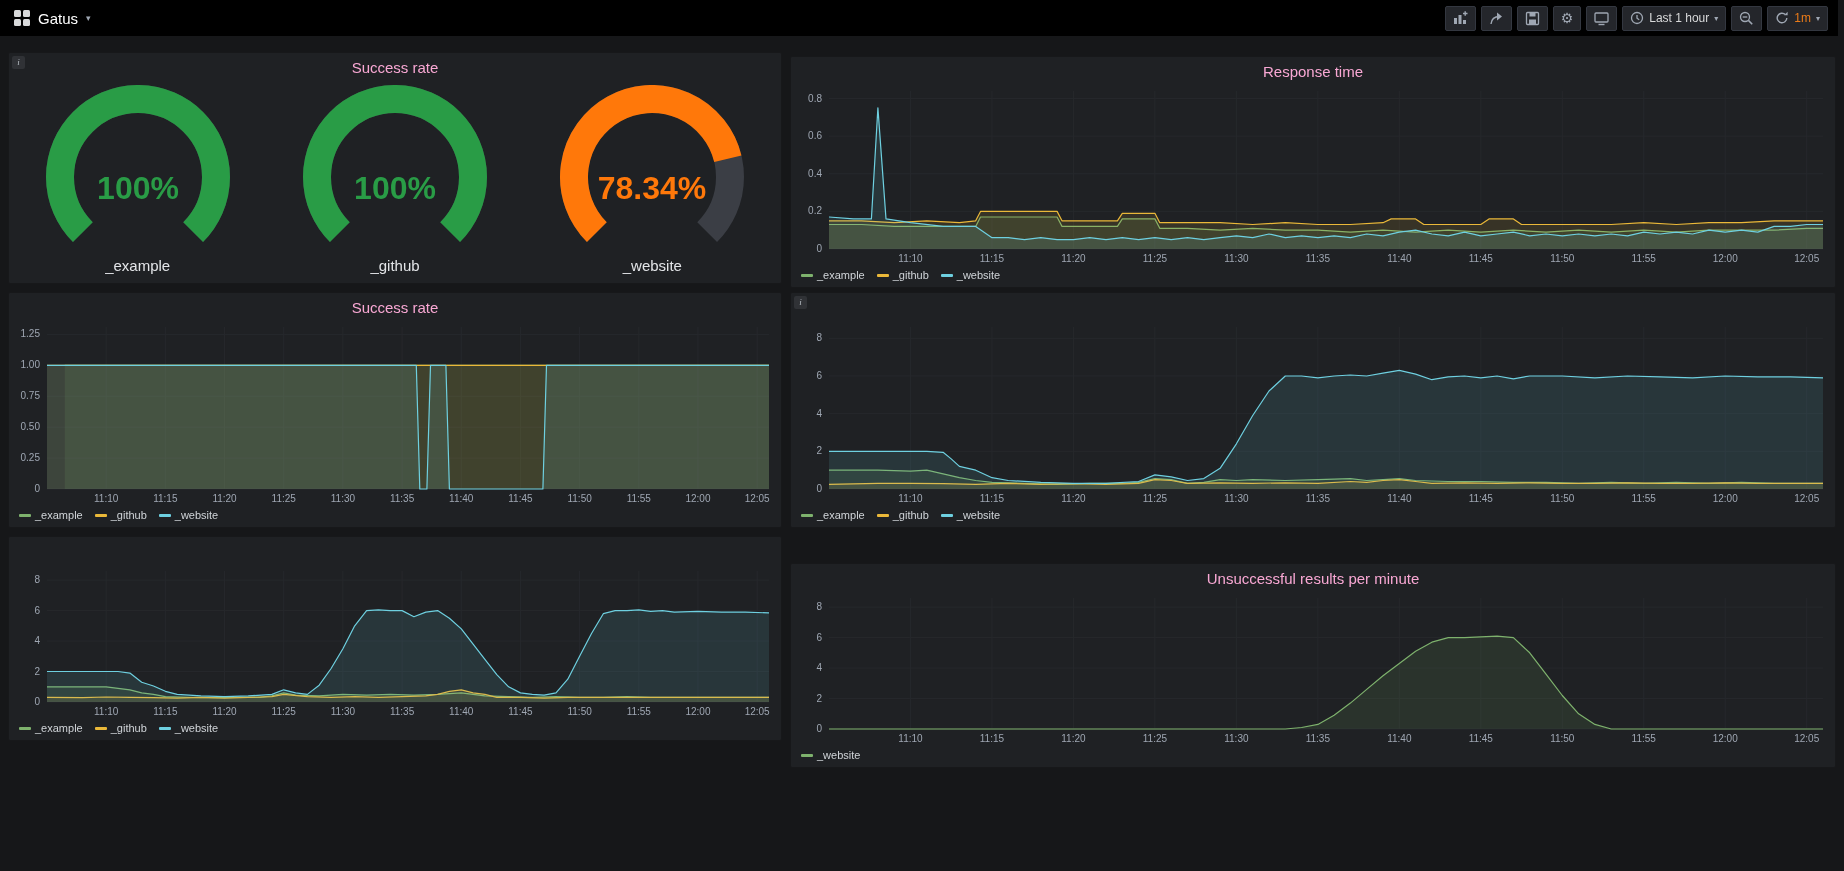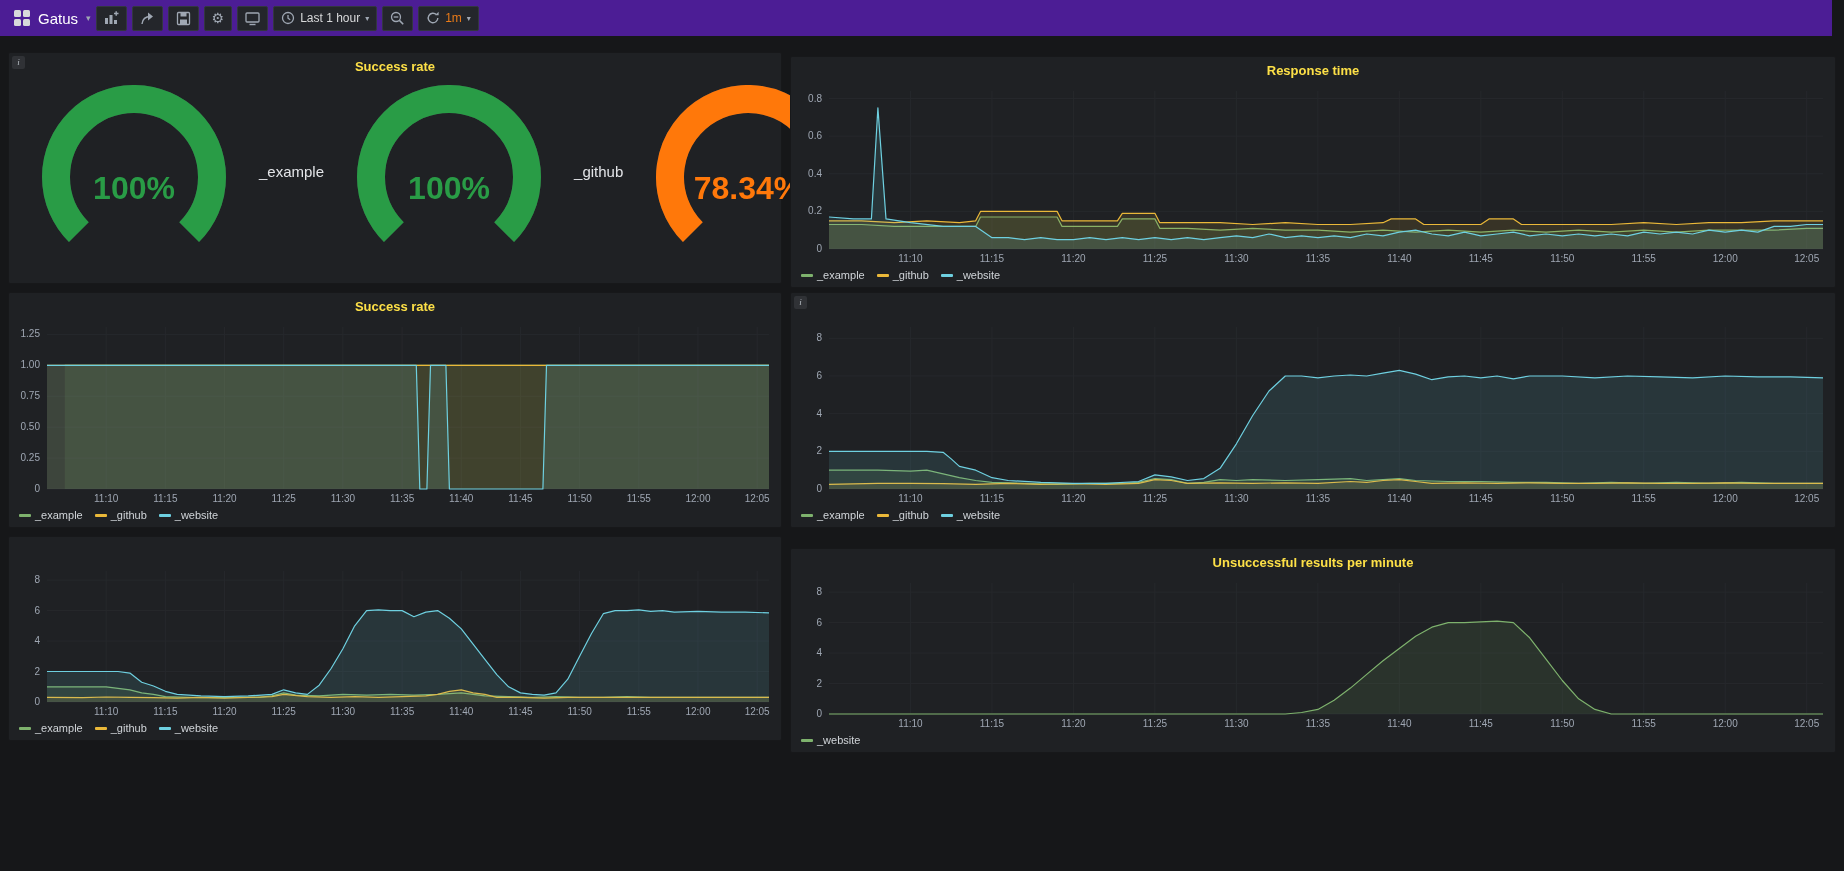--- a/index.html
+++ b/index.html
@@ -7,55 +7,55 @@
   body{
     background:#161719;
     font-family:"Liberation Sans",sans-serif;
     color:#d8d9da;
     position:relative;
     overflow:hidden;
   }
   svg text{font-family:"Liberation Sans",sans-serif}
 
   
-  .navbar{position:absolute;top:0;left:0;right:12px;height:36px;background:#4c1d95;
-    display:flex;align-items:center;justify-content:flex-start;padding:0 10px;z-index:5}
+  .navbar{position:absolute;top:0;left:0;right:6px;height:36px;background:#000000;
+    display:flex;align-items:center;justify-content:space-between;padding:0 10px;z-index:5}
   .nav-left{display:flex;align-items:center;gap:8px;padding-left:4px}
   .grid-icon{display:inline-grid;grid-template-columns:7px 7px;grid-template-rows:7px 7px;gap:2px;cursor:pointer}
   .grid-icon i{width:7px;height:7px;background:#d8d9da;border-radius:1.5px;display:block}
   .dash-title{font-size:15px;color:#ffffff;cursor:pointer}
   .caret{font-size:9px;color:#9fa7b3;cursor:pointer}
   .nav-right{display:flex;align-items:center}
   .nav-btn{height:25px;min-width:27px;display:flex;align-items:center;justify-content:center;gap:5px;
     background:#24262b;border:1px solid #333740;border-radius:2px;color:#9fa7b3;
     font-size:12px;padding:0 7px;margin-left:5px;cursor:pointer;font-family:inherit}
   .nav-btn svg{display:block}
   .nav-btn .glyph{font-size:14px;line-height:1;color:#9fa7b3}
   .nav-btn.gap{}
   .interval{color:#eb7b18;font-weight:normal}
   .btn-caret{font-size:8px;color:#9fa7b3}
   .btn-label{color:#d8d9da}
 
   
   .panel{position:absolute;background:#1f2124;border:1px solid #17181a;border-radius:2px}
-  .panel-header{height:26px;text-align:center;font-size:13px;font-weight:700;color:#fde047;
+  .panel-header{height:26px;text-align:center;font-size:15px;font-weight:400;color:#f9a8d4;
     padding-top:6px;cursor:pointer;white-space:nowrap}
   .panel-body{position:absolute;top:26px;left:0;right:0;bottom:0}
   .panel-body.col{display:flex;flex-direction:column}
   .chart-wrap{flex:1 1 auto;min-height:0;position:relative;overflow:hidden;cursor:crosshair}
   .legend{height:20px;display:flex;align-items:center;gap:12px;padding:0 0 4px 10px;font-size:11px;color:#d0d4d8}
   .legend-item{display:inline-flex;align-items:center;gap:4px;cursor:pointer}
   .legend-swatch{display:inline-block;width:12px;height:3px;border-radius:1px}
   .info-corner{position:absolute;top:3px;left:3px;width:13px;height:13px;background:#303236;color:#b6bcc2;
     font-size:9px;font-style:italic;font-family:"Liberation Serif",serif;text-align:center;line-height:13px;
     border-radius:2px;cursor:pointer;z-index:2}
 
   
   .gauges-row{display:flex;justify-content:space-around;align-items:flex-start;padding-top:6px}
-  .gauge{display:flex;flex-direction:row;align-items:center}
+  .gauge{display:flex;flex-direction:column;align-items:center}
   .gauge-label{font-size:15px;color:#e3e5e8;text-align:center;margin-top:4px}
 </style>
 </head>
 <body>
 
 <div class="navbar">
   <div class="nav-left">
     <span class="grid-icon">
         <i></i>
         <i></i>
@@ -401,21 +401,21 @@
           <span>_github</span>
         </span>
         <span class="legend-item">
           <span class="legend-swatch" style="background: rgb(110, 208, 224);"></span>
           <span>_website</span>
         </span>
       </div>
   </div>
 </div>
 
-<div class="panel" style="left:790px;top:548px;width:1046px;height:205px">
+<div class="panel" style="left:790px;top:563px;width:1046px;height:205px">
   <div class="panel-header">
     <span>Unsuccessful results per minute</span>
   </div>
   <div class="panel-body col">
     <div class="chart-wrap"><svg width="1044" height="157">
           <line x1="38" y1="139" x2="1032" y2="139" stroke="#26282c" stroke-width="1"></line>
           <text x="31" y="142" fill="#9fa7b3" font-size="10" text-anchor="end">0</text>
           <line x1="38" y1="108.53488372093022" x2="1032" y2="108.53488372093022" stroke="#26282c" stroke-width="1"></line>
           <text x="31" y="111.53488372093022" fill="#9fa7b3" font-size="10" text-anchor="end">2</text>
           <line x1="38" y1="78.06976744186046" x2="1032" y2="78.06976744186046" stroke="#26282c" stroke-width="1"></line>

